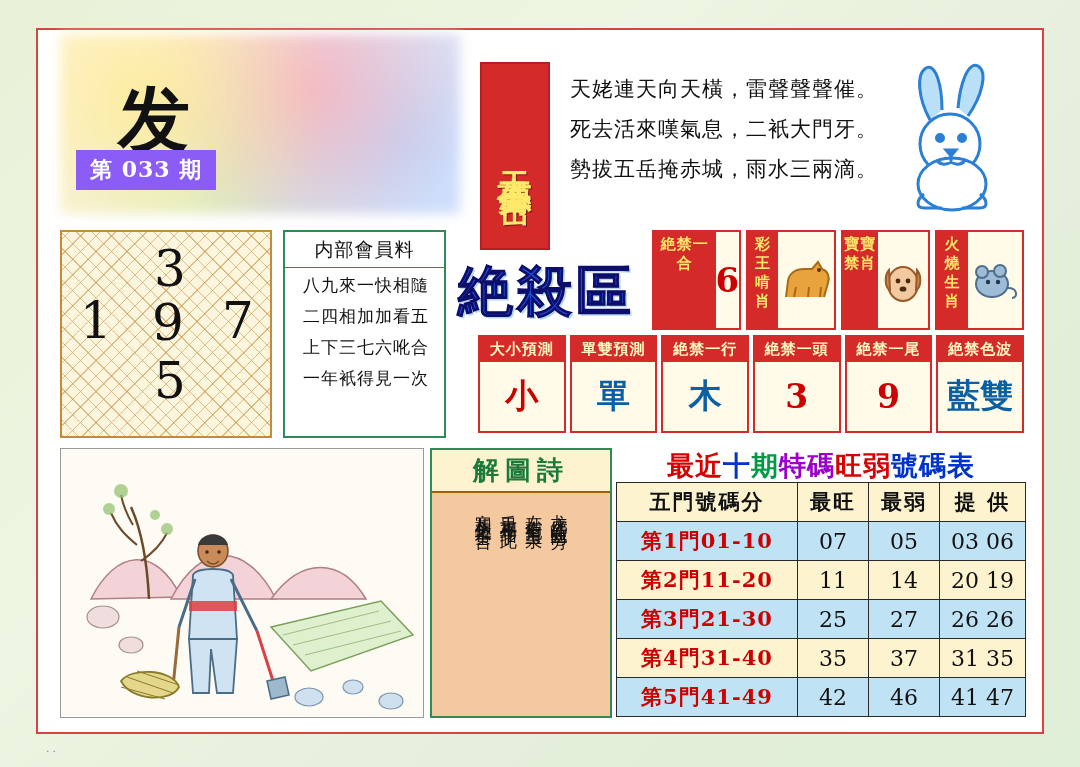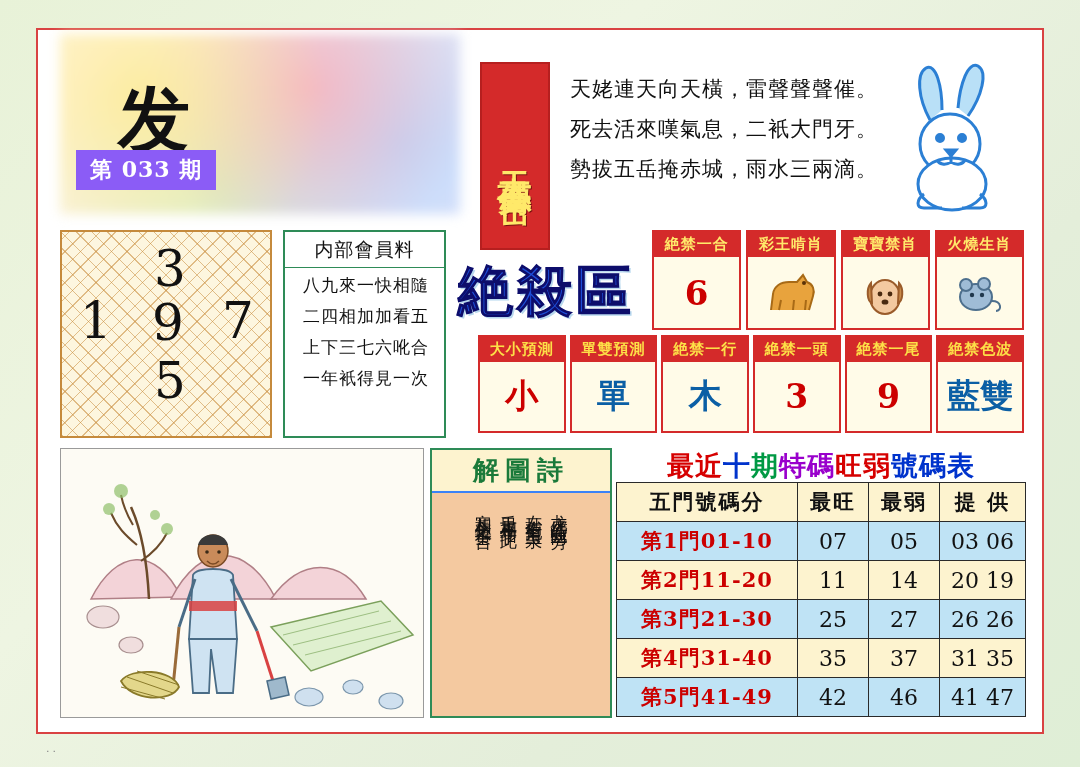--- a/index.html
+++ b/index.html
@@ -188,21 +188,20 @@
     width: 372px; height: 100px;
     display: flex;
     gap: 5px;
   }
   .zbox {
     width: 90px;
     border: 2px solid #d42a2a;
     box-sizing: border-box;
     background: #fffbe8;
     display: flex;
-    flex-direction: column;
   }
   .zbox .zhead {
     background: #d42a2a;
     color: #ffe96a;
     font-family: "DejaVu Serif", serif;
     font-size: 15px;
     font-weight: bold;
     text-align: center;
     padding: 3px 0;
     letter-spacing: 1px;
@@ -230,21 +229,21 @@
   .pbox {
     width: 88px;
     border: 2px solid #d42a2a;
     box-sizing: border-box;
     background: #fffbe8;
     display: flex;
     flex-direction: column;
   }
   .pbox .phead {
     background: #d42a2a;
-    color: #fde047;
+    color: #fef9c3;
     font-family: "DejaVu Serif", serif;
     font-size: 15px;
     font-weight: bold;
     text-align: center;
     padding: 3px 0;
     letter-spacing: 1px;
   }
   .pbox .pbody {
     flex: 1;
     display: flex;
@@ -279,21 +278,21 @@
   }
   .jts-title {
     background: #fdf3cf;
     text-align: center;
     font-family: "DejaVu Serif", serif;
     font-size: 26px;
     font-weight: bold;
     color: #1a7a3a;
     padding: 3px 0;
     letter-spacing: 6px;
-    border-bottom: 2px solid #3b82f6;
+    border-bottom: 2px solid #a16207;
   }
   .jts-cols {
     display: flex;
     flex-direction: row-reverse;
     justify-content: center;
     gap: 4px;
     padding-top: 8px;
     height: 212px;
     box-sizing: border-box;
   }

